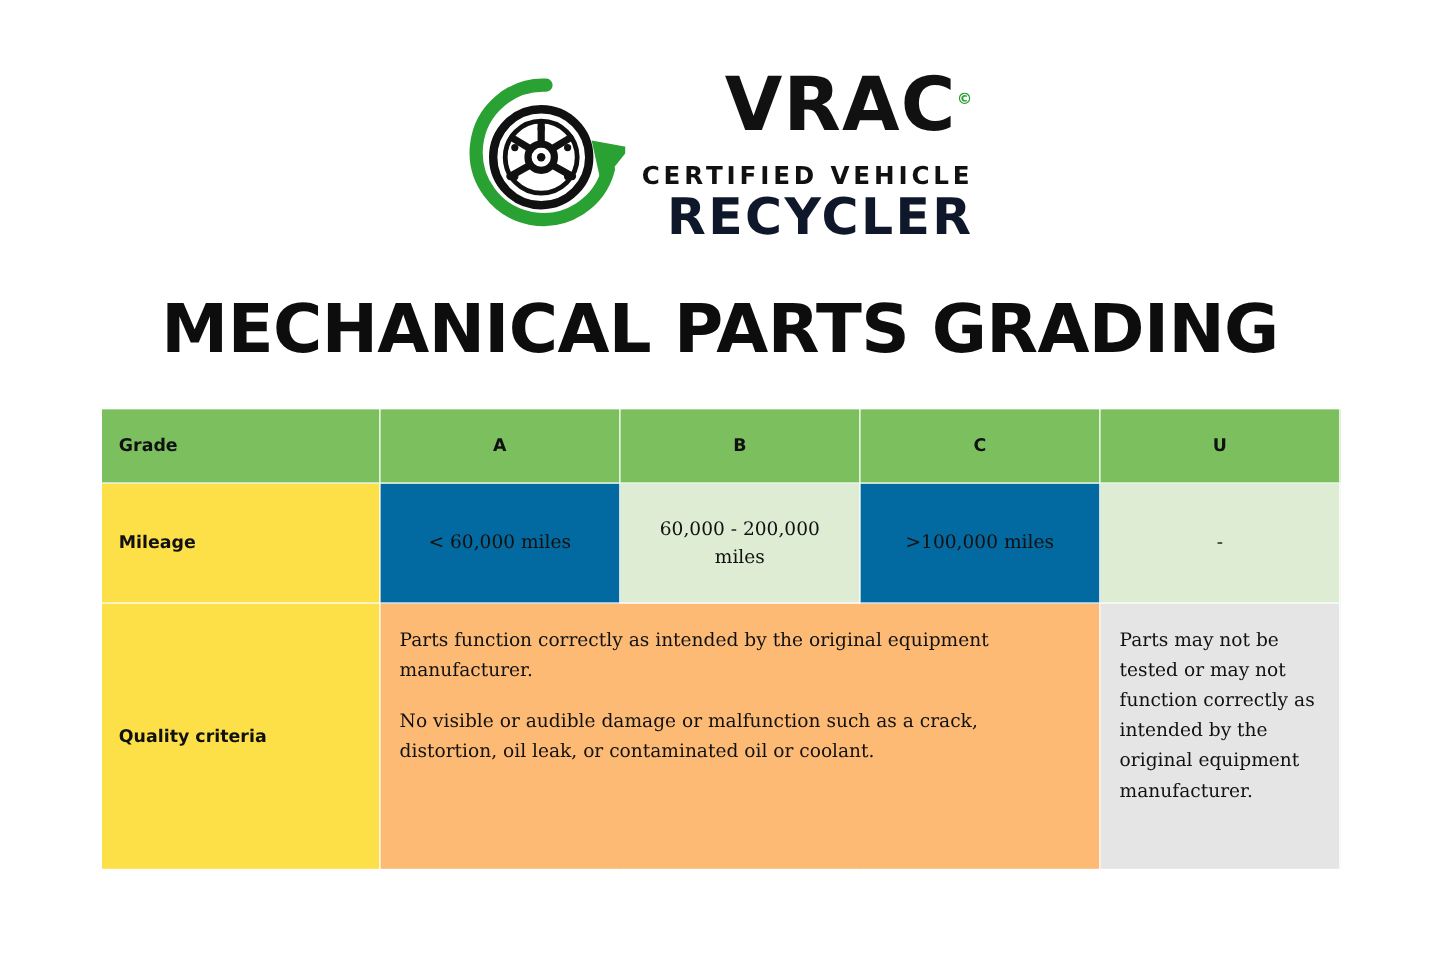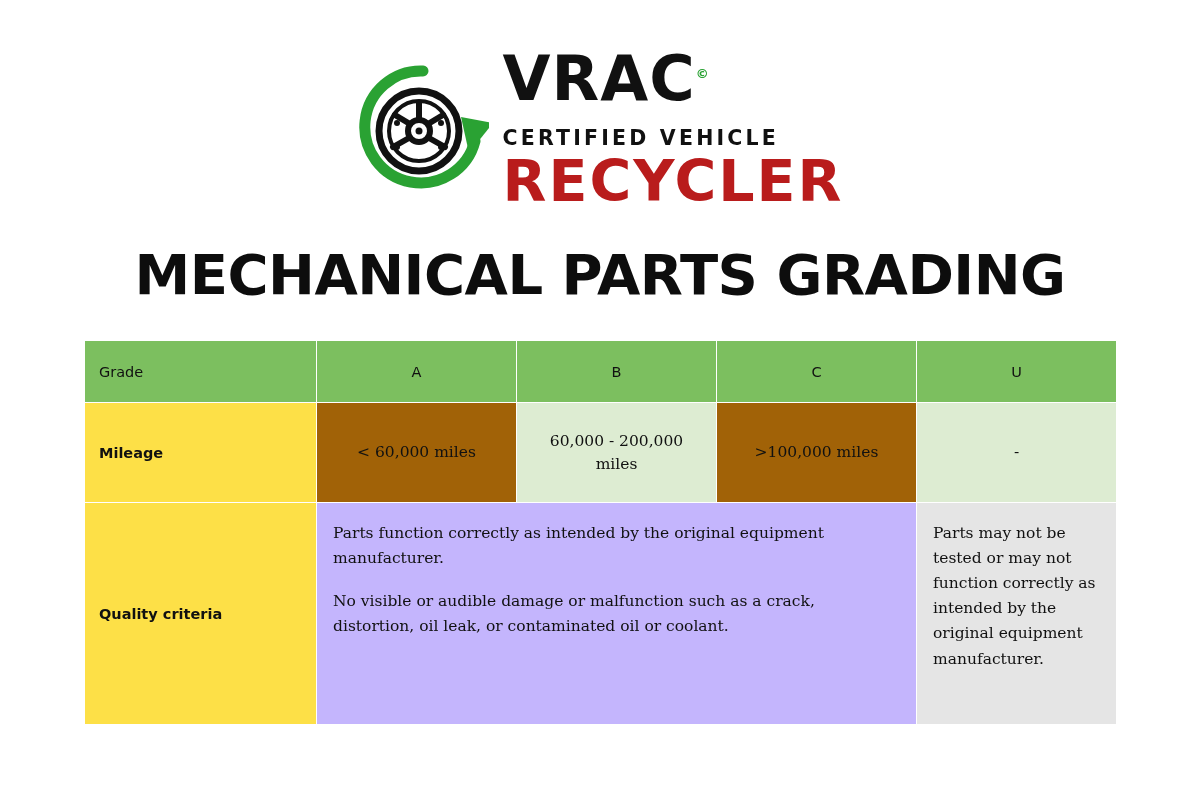--- a/index.html
+++ b/index.html
@@ -37,21 +37,21 @@
   }
   .logo-mark {
     width: 132px;
     height: 132px;
     position: relative;
     flex: 0 0 auto;
   }
   .logo-text {
     display: flex;
     flex-direction: column;
-    align-items: flex-start;
+    align-items: flex-end;
     line-height: 1;
     padding-top: 4px;
   }
   .logo-vrac {
     font-family: "DejaVu Sans", sans-serif;
     font-weight: bold;
     font-size: 62px;
     letter-spacing: 1px;
     color: #111111;
     position: relative;
@@ -67,23 +67,23 @@
     font-family: "DejaVu Sans", sans-serif;
     font-weight: bold;
     font-size: 20.5px;
     letter-spacing: 3.2px;
     color: #111111;
     margin-top: 18px;
   }
   .logo-recycler {
     font-family: "DejaVu Sans", sans-serif;
     font-weight: bold;
-    font-size: 57px;
+    font-size: 42px;
     letter-spacing: 2px;
-    color: #b91c1c;
+    color: #0f172a;
     margin-top: 4px;
   }
 
   
   .page-title {
     position: absolute;
     top: 218px;
     left: 0;
     width: 1200px;
     text-align: center;
@@ -106,51 +106,51 @@
     font-family: "DejaVu Serif", serif;
   }
   .grading-table td {
     border: 1px solid #ffffff;
     vertical-align: middle;
   }
   .hdr-row td {
     background: #7cbf5f;
     height: 62px;
     font-family: "DejaVu Sans", sans-serif;
-    font-weight: normal;
+    font-weight: bold;
     font-size: 14.5px;
     color: #111111;
     text-align: center;
   }
   .hdr-row td.rowlabel {
     text-align: left;
     padding-left: 14px;
   }
   .rowlabel-cell {
     background: #fde047;
     font-family: "DejaVu Sans", sans-serif;
     font-weight: bold;
     font-size: 14.5px;
     color: #111111;
     padding-left: 14px;
   }
   .mileage-row td.data {
-    background: #a16207;
+    background: #0369a1;
     text-align: center;
     font-size: 15.5px;
     color: #111111;
     height: 100px;
     padding: 6px 10px;
     line-height: 1.45;
   }
   .mileage-row td.data.light {
     background: #ddecd2;
   }
   .quality-row td.data {
-    background: #c4b5fd;
+    background: #fdba74;
     font-size: 15.5px;
     color: #111111;
     padding: 18px 16px;
     line-height: 1.62;
     vertical-align: top;
     height: 222px;
   }
   .quality-row td.data p { margin: 0 0 18px 0; }
   .quality-row td.data p:last-child { margin-bottom: 0; }
   .quality-row td.data.u-col {

